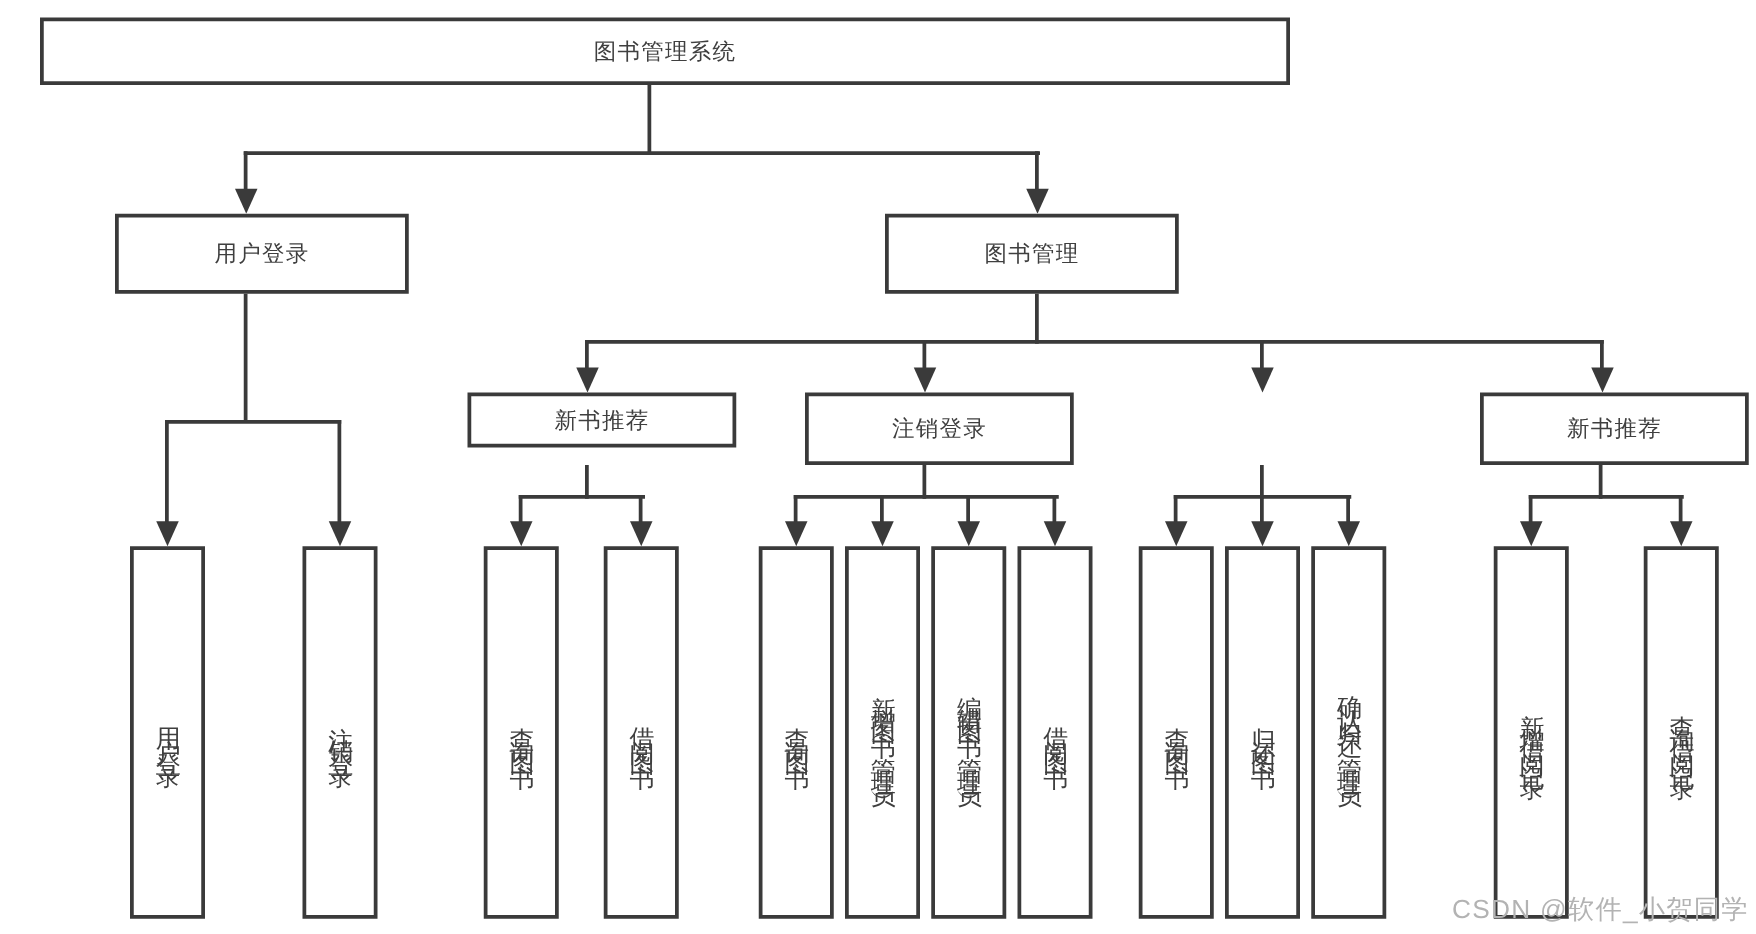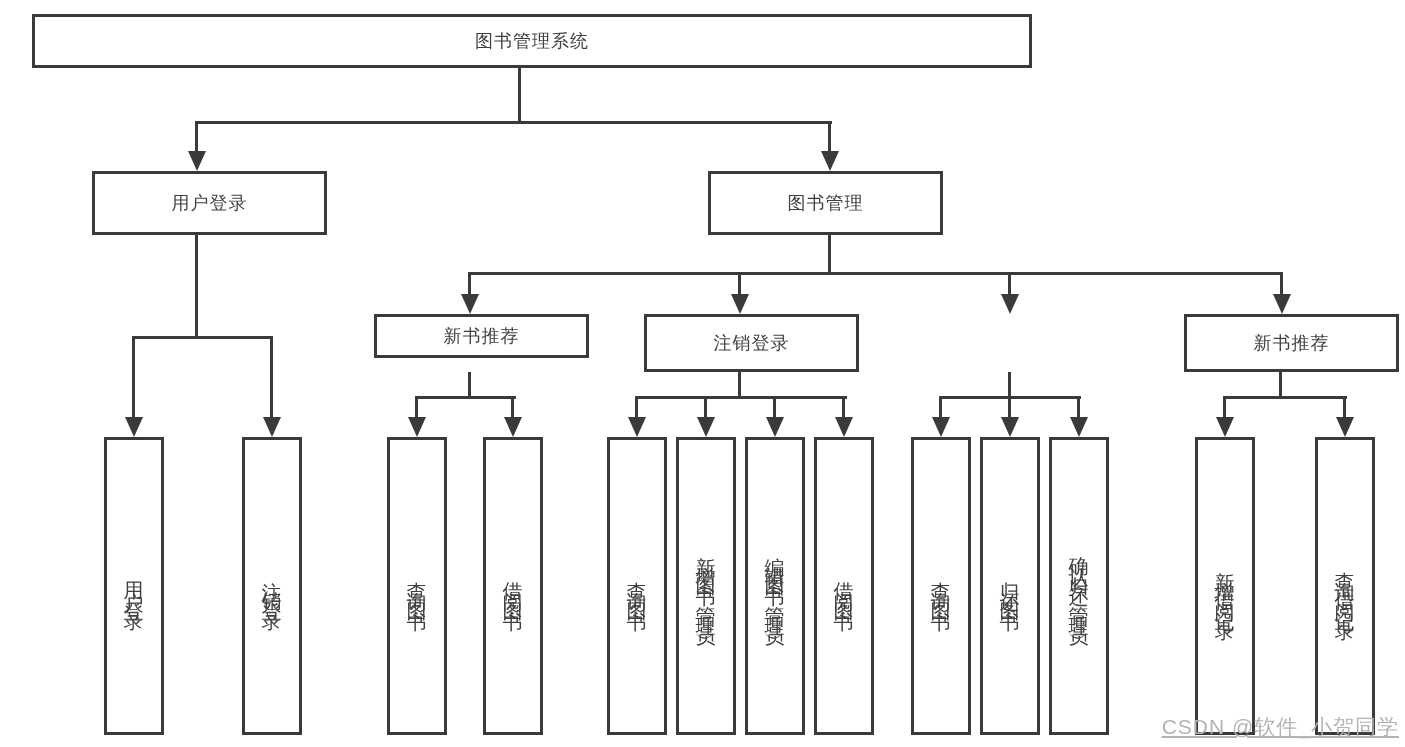--- a/index.html
+++ b/index.html
@@ -43,21 +43,20 @@
     border-right:9px solid transparent;
     border-top:20px solid var(--line);
   }
   .watermark{
     position:absolute;
     right:6px;bottom:6px;
     z-index:10;
     font-size:21px;
     color:var(--watermark);
     letter-spacing:1px;
-    text-decoration:underline;
   }
 </style>
 </head>
 <body>
 
 <div class="canvas">
 
   <div class="node hnode root" style="left:20px;top:14px;width:1000px;height:54px;">
     <span>图书管理系统</span>
   </div>

